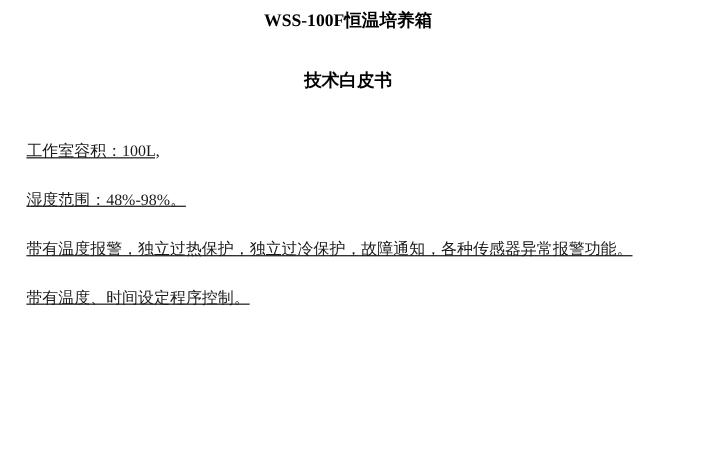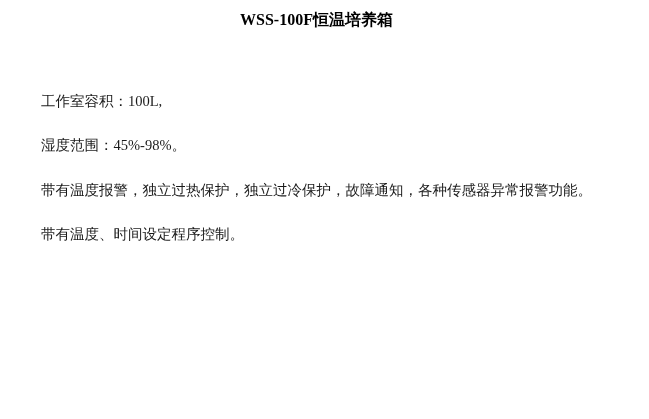--- a/index.html
+++ b/index.html
@@ -33,23 +33,24 @@
   .doc-subtitle {
     text-align: center;
     font-family: "Liberation Serif", serif;
     font-size: 16px;
     font-weight: bold;
     margin: 0;
     padding-top: 34px;
     line-height: 20px;
   }
   .body-block {
-    margin: 17px;
+    margin: 0;
     padding: 0;
     padding-top: 24px;
+    text-decoration: underline;
   }
   .spec-line {
     font-family: "Liberation Serif", serif;
     font-size: 14.5px;
     line-height: 30px;
     color: #1a1a1a;
     padding-left: 24px;
     padding-right: 18px;
     white-space: normal;
     word-break: break-all;
@@ -58,22 +59,23 @@
     line-height: 30px;
   }
 </style>
 </head>
 <body>
 
 <div class="page">
 
   <h1 class="doc-title">WSS-100F恒温培养箱</h1>
 
+  <h2 class="doc-subtitle">技术白皮书</h2>
 
   <div class="body-block">
     <p class="spec-line">工作室容积：100L,</p>
-    <p class="spec-line">湿度范围：45%-98%。</p>
+    <p class="spec-line">湿度范围：48%-98%。</p>
     <p class="spec-line wrap">带有温度报警，独立过热保护，独立过冷保护，故障通知，各种传感器异常报警功能。</p>
     <p class="spec-line">带有温度、时间设定程序控制。</p>
 
   </div>
 
 </div>
 
 </body></html>

